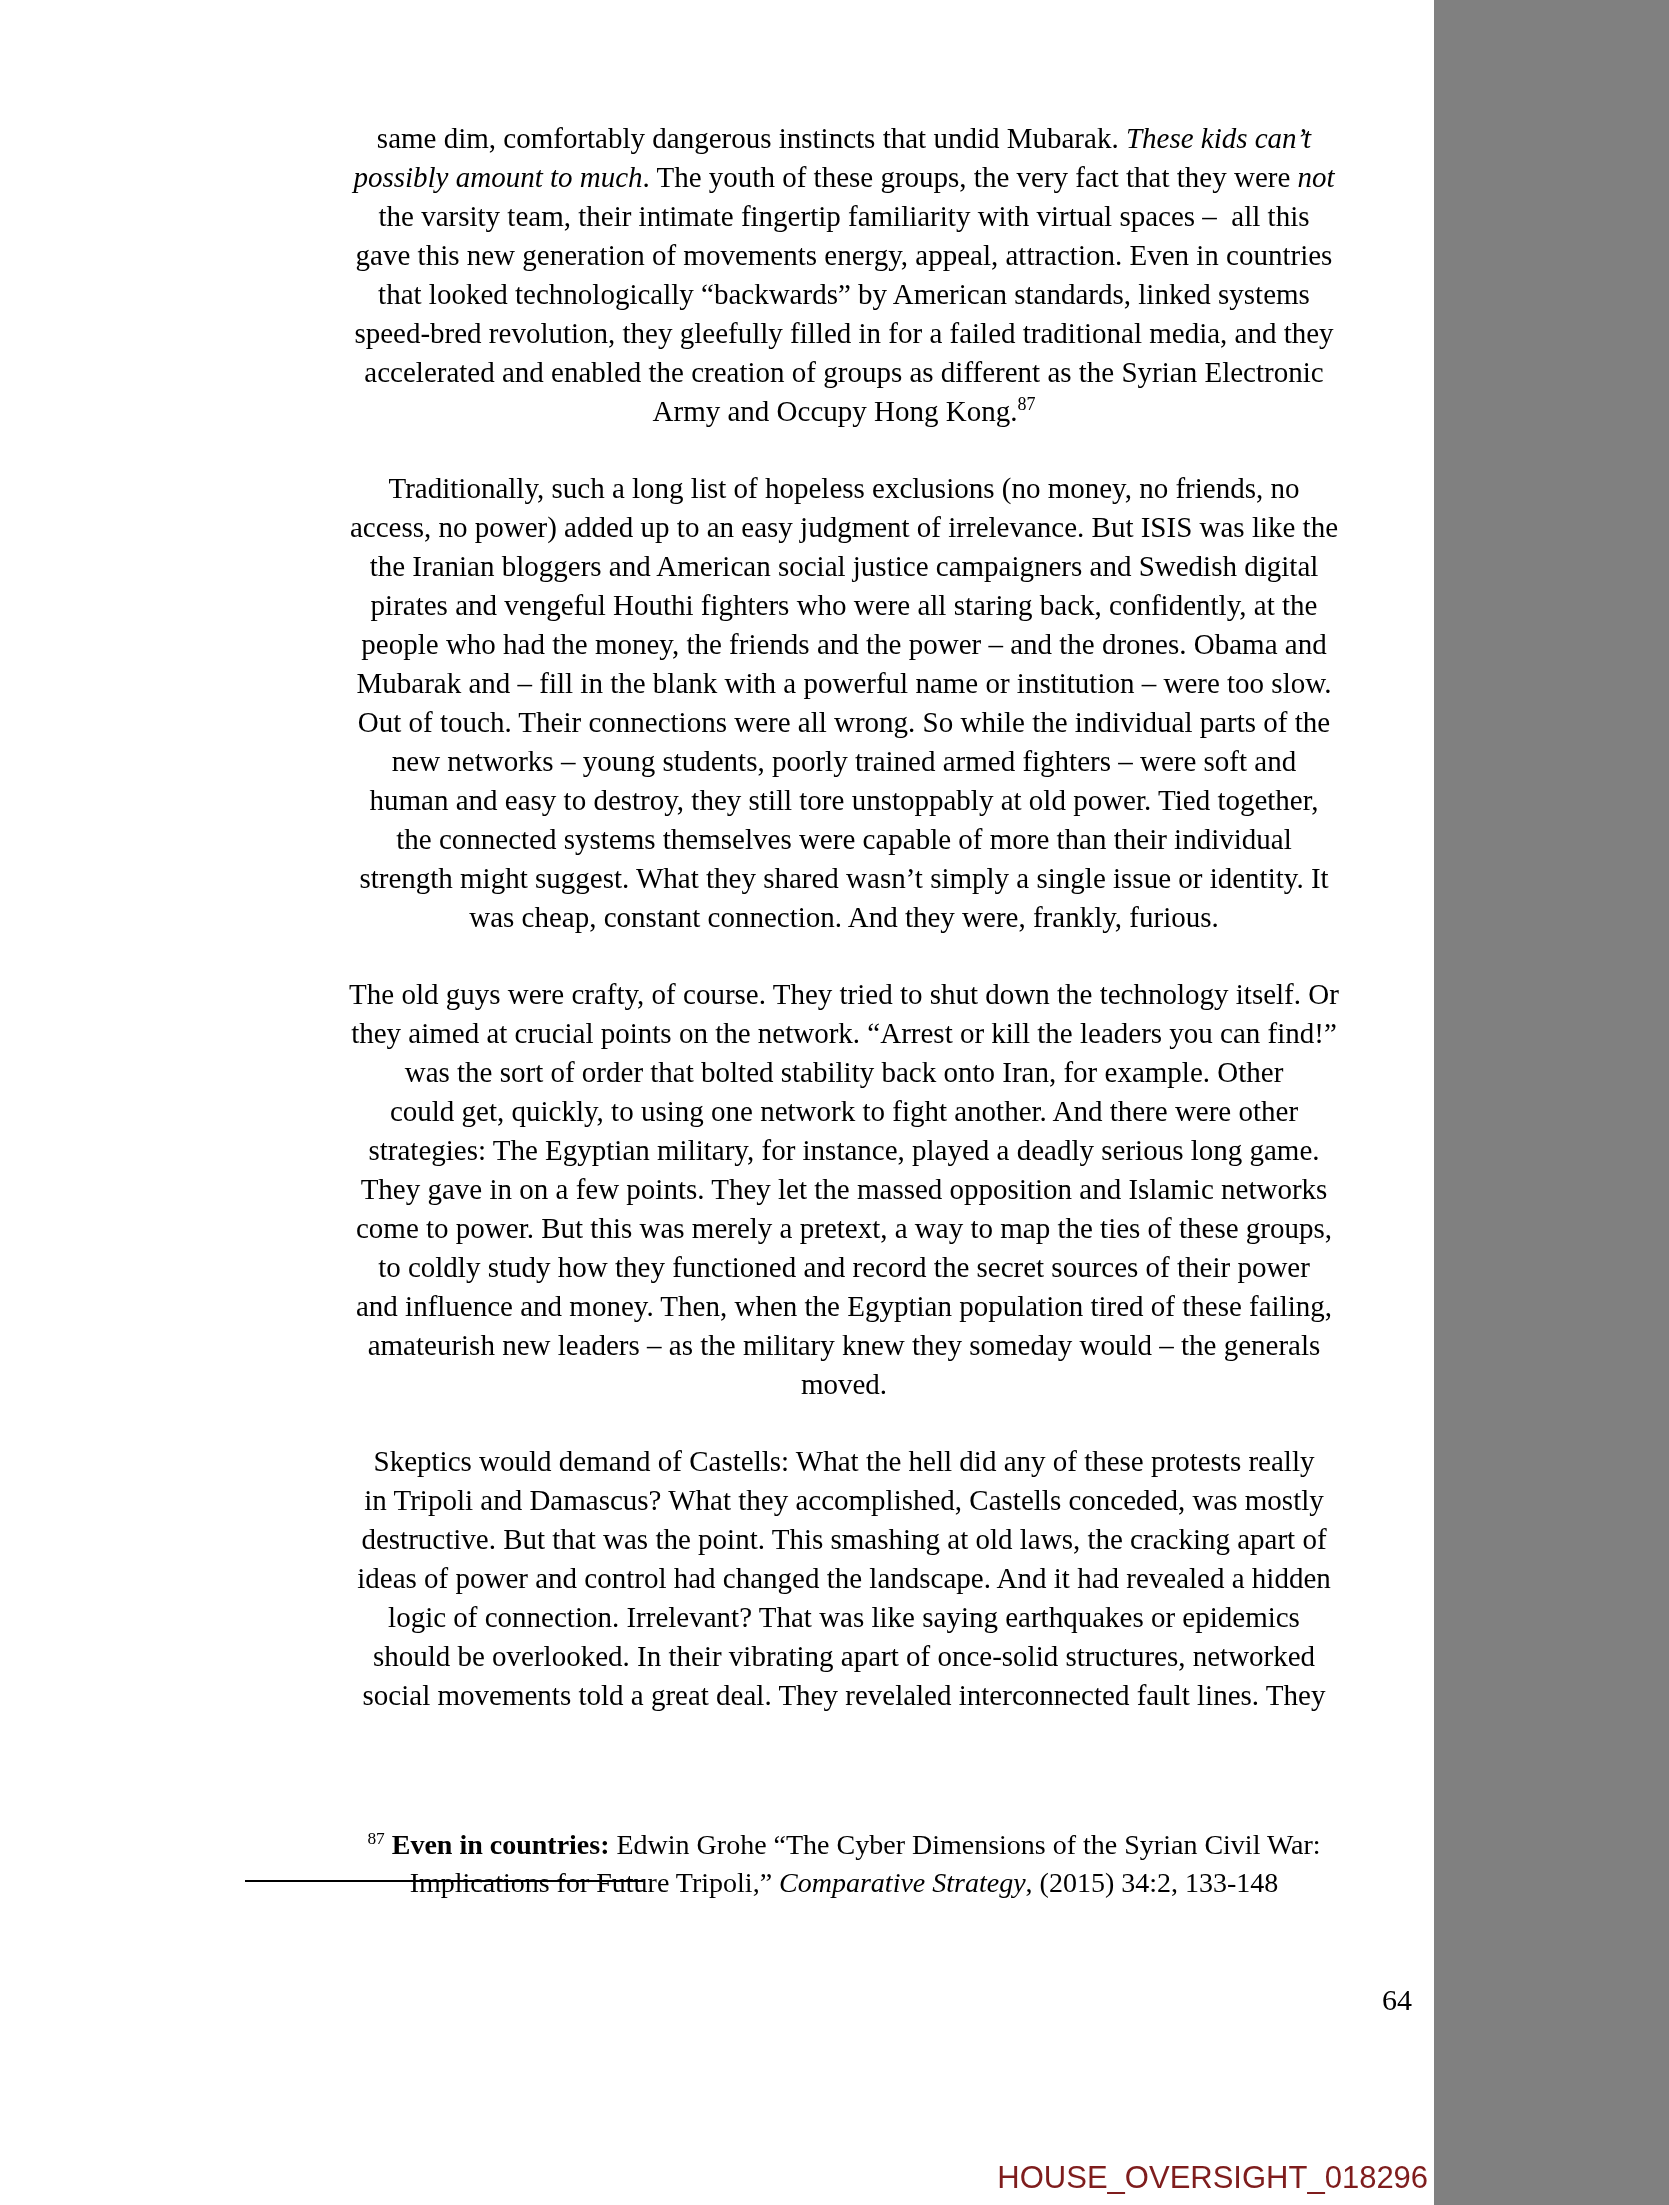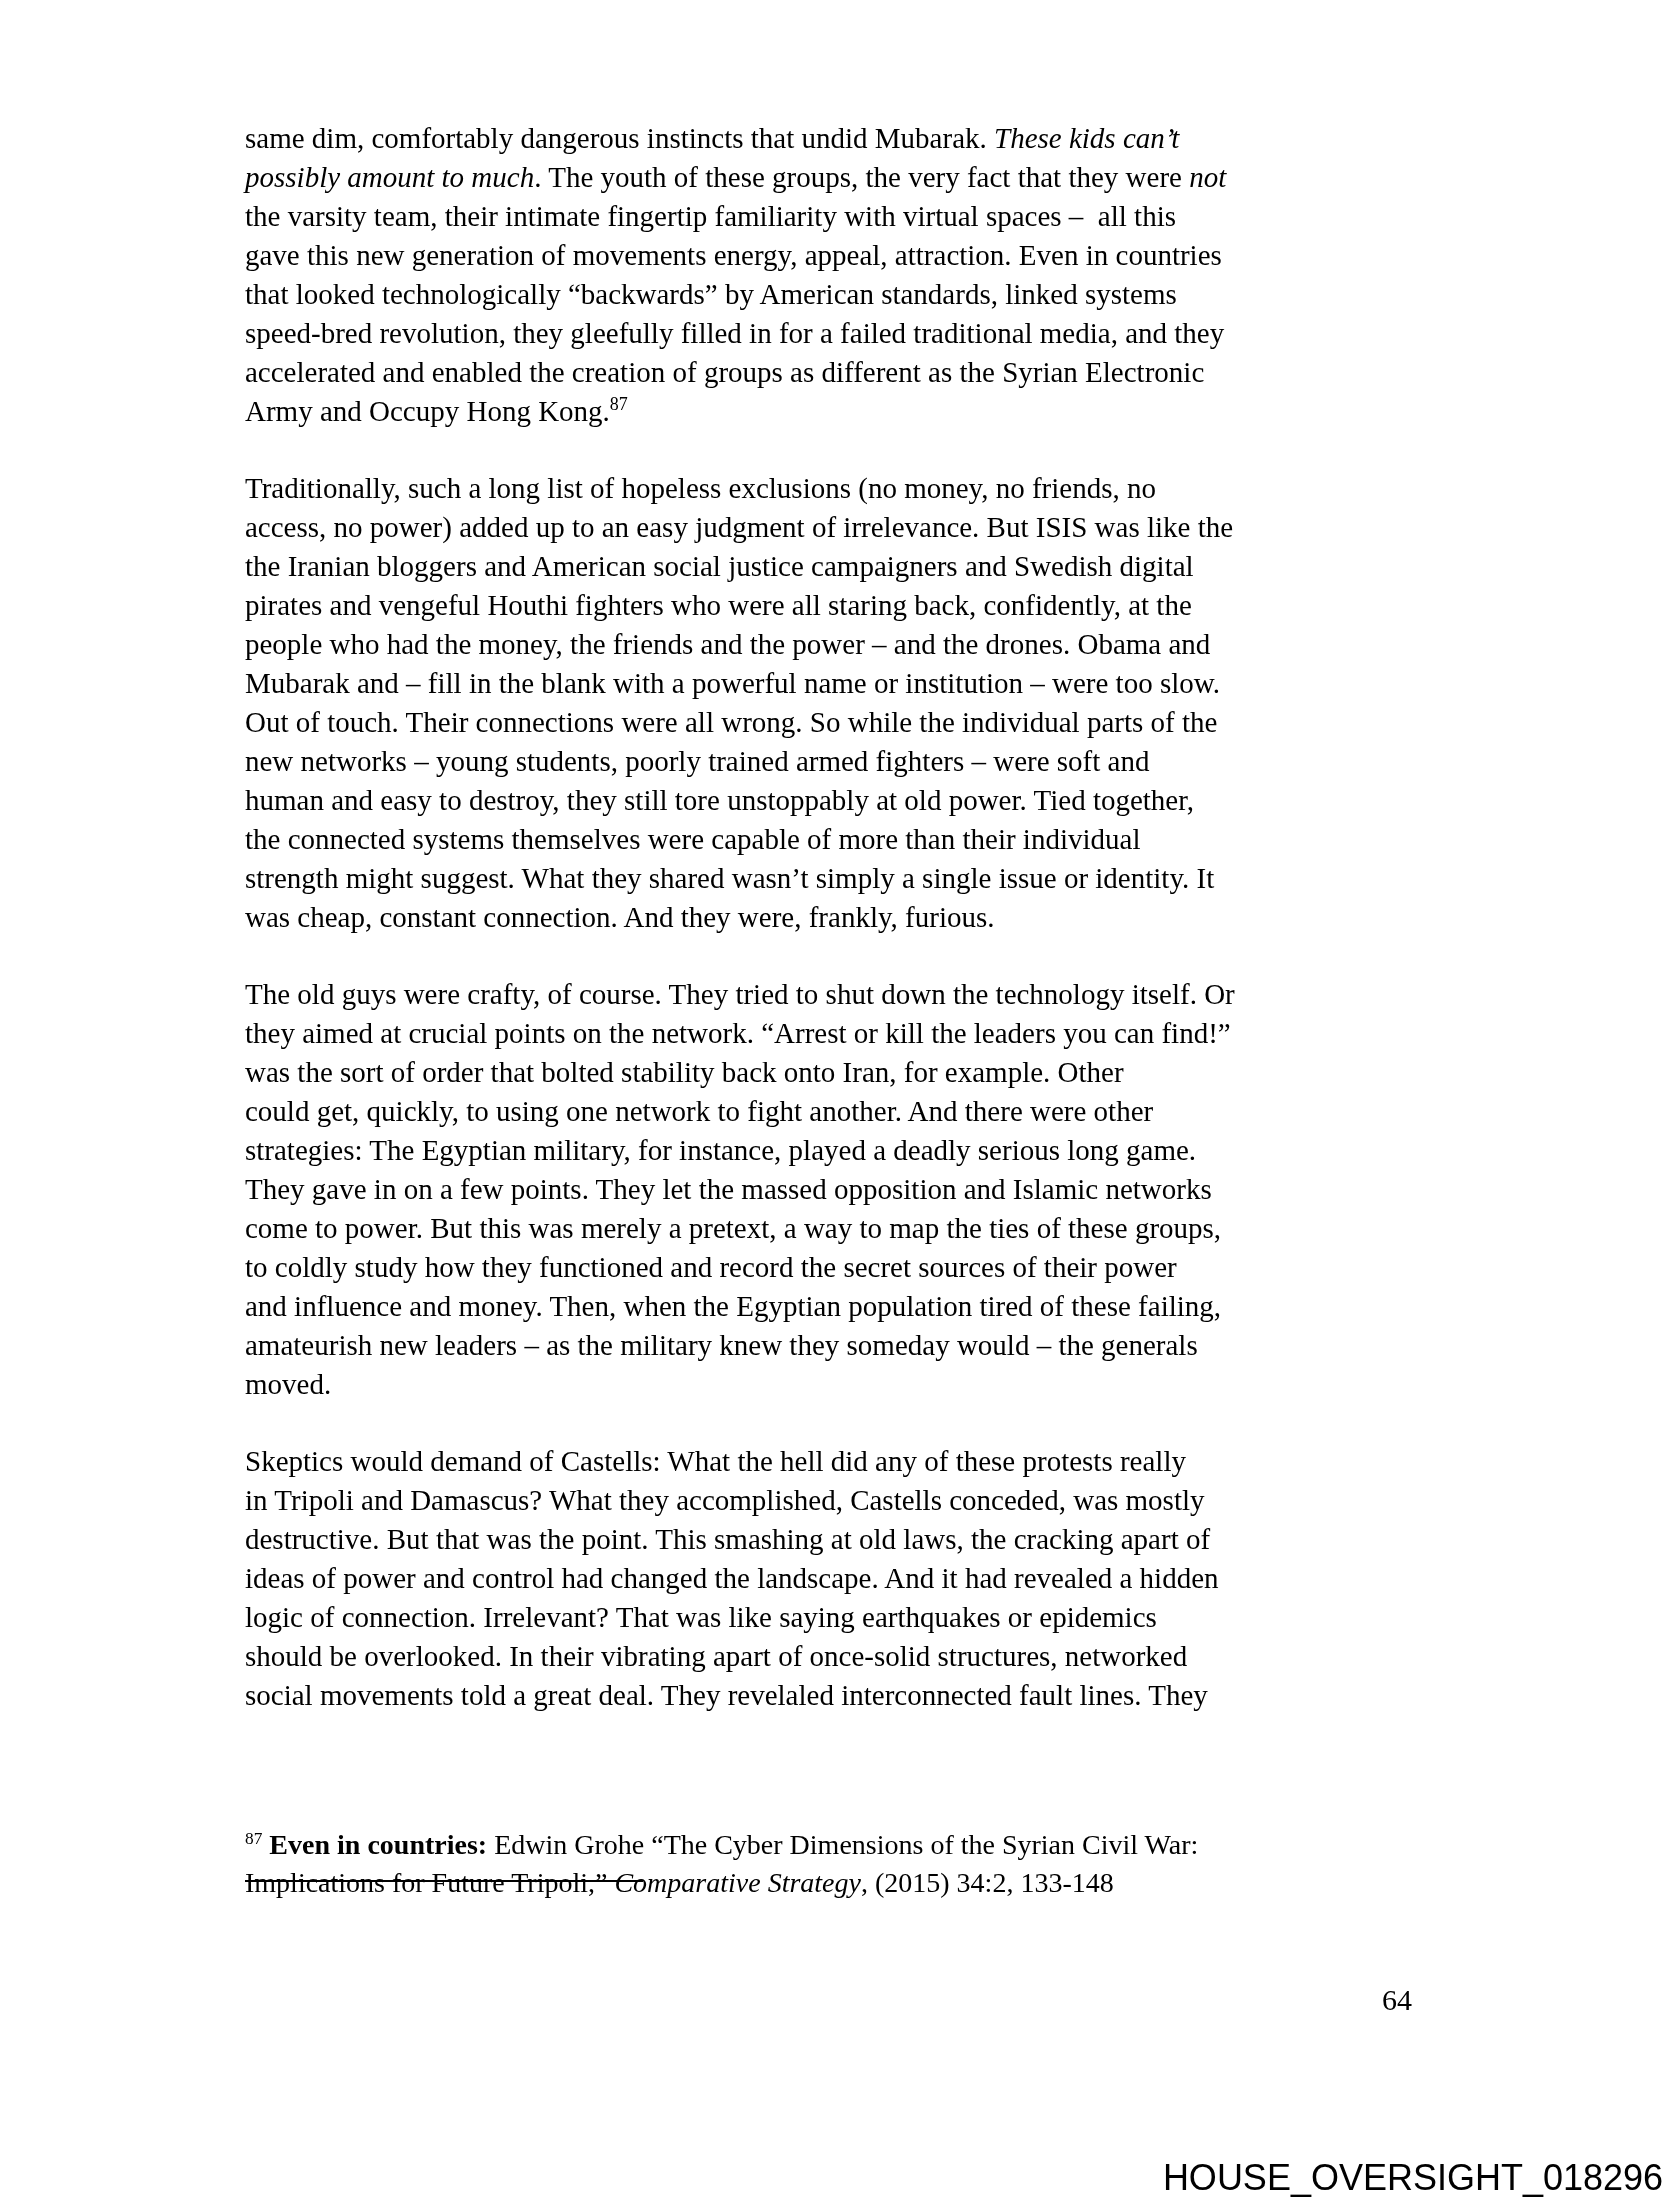--- a/index.html
+++ b/index.html
@@ -2,26 +2,27 @@
 <html style="font-size:10.5px"><head>
 <meta charset="utf-8">
 <style>
   html, body {
     margin: 0;
     padding: 0;
     background: #808080;
   }
   .page {
     position: relative;
-    width: 1669px;
+    width: 1434px;
     height: 2205px;
     background: #ffffff;
     color: #000000;
     font-family: "Liberation Serif", serif;
     overflow: hidden;
+    text-align: center;
   }
   .body-text {
     position: absolute;
     left: 245px;
     top: 119px;
     width: 1198px;
     font-size: 29px;
     line-height: 39px;
   }
   .paragraph {
@@ -58,24 +59,24 @@
     left: 1382px;
     top: 1983px;
     font-size: 30px;
     line-height: 34px;
   }
   .bates-stamp {
     position: absolute;
     right: 5.9px;
     top: 2159px;
     font-family: "Liberation Sans", sans-serif;
-    font-size: 36px;
+    font-size: 31px;
     line-height: 38px;
     letter-spacing: 0px;
-    color: #000000;
+    color: #7f1d1d;
   }
 </style>
 </head>
 <body>
 
 <div class="page">
   <div class="body-text" id="body-text">
       <div class="paragraph">
         <div class="line"><span>same dim, comfortably dangerous instincts that undid Mubarak. </span><span class="i">These kids can’t</span></div>
         <div class="line"><span class="i">possibly amount to much</span><span>. The youth of these groups, the very fact that they were </span><span class="i">not</span></div>

